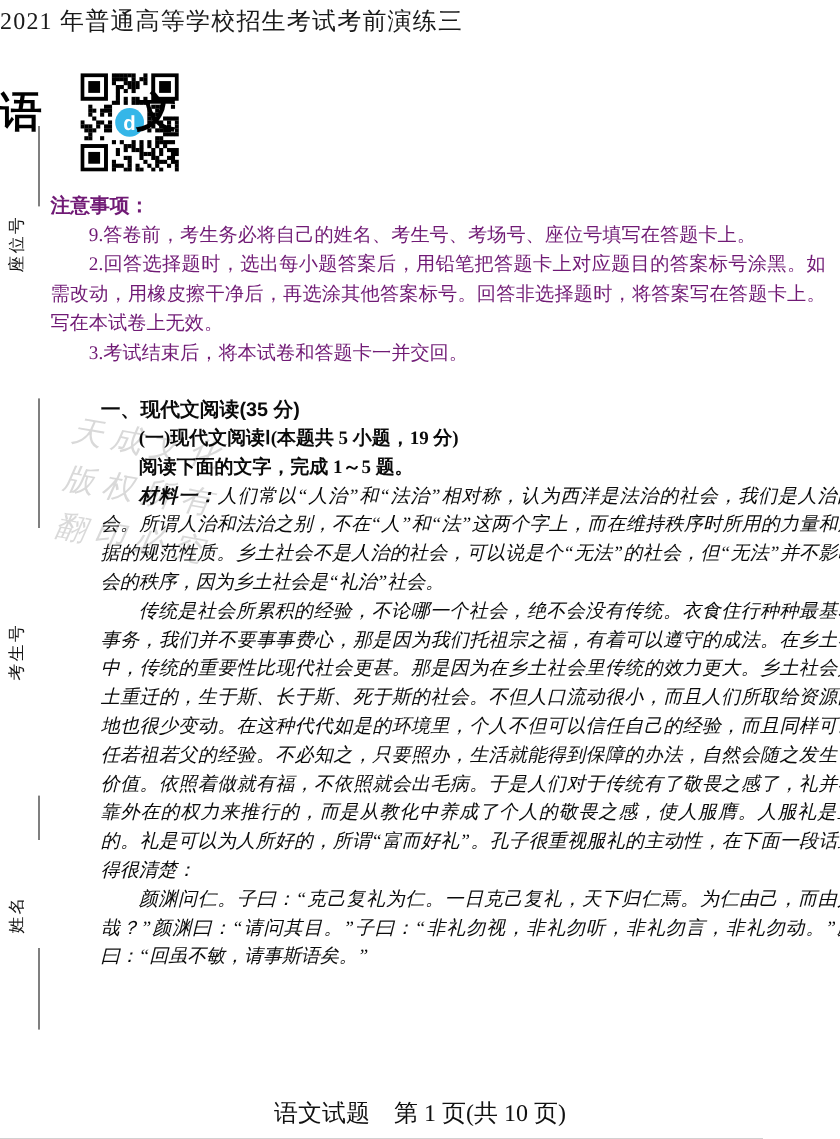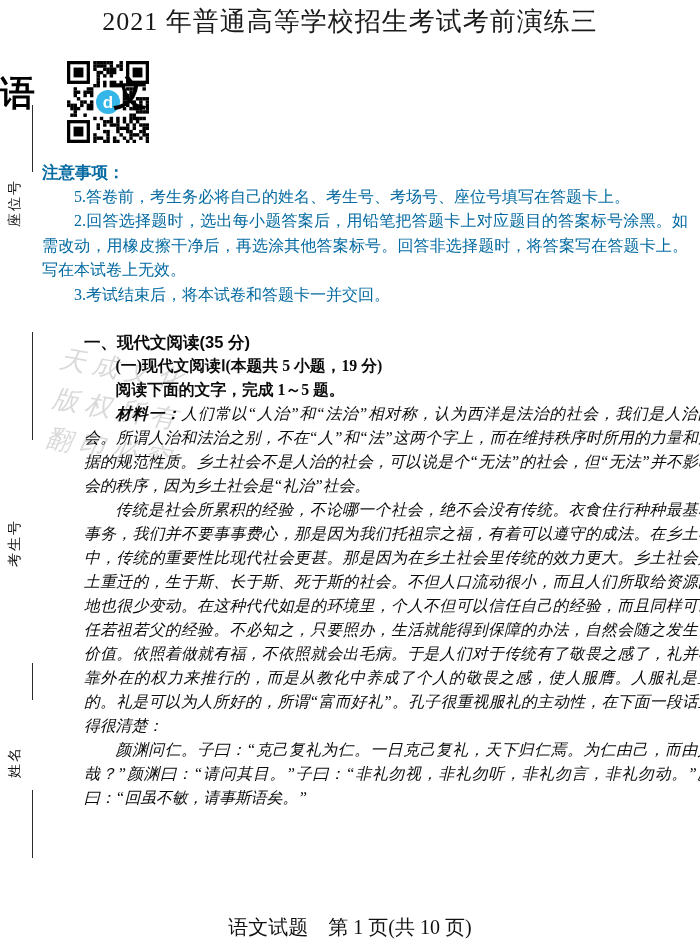--- a/index.html
+++ b/index.html
@@ -5,21 +5,21 @@
   html,body { margin:0; padding:0; background:#888; }
   .page {
     position:relative; width:700px; height:949px; margin:0 auto;
     background:#ffffff; color:#000;
     font-family:"Liberation Serif", serif;
     overflow:hidden;
   }
   
   .exam-title {
     position:absolute; top:4px; left:0; right:0;
-    text-align:center; font-size:26px; letter-spacing:1px;
+    text-align:left; font-size:20px; letter-spacing:1px;
     color:#1a1a1a; white-space:nowrap;
   }
   .subject {
     position:absolute; top:70px; left:0; right:0;
     text-align:left; font-weight:bold; font-size:35px; color:#000;
   }
   .subject .subject-char { display:inline-block; }
   .subject .subject-char + .subject-char { margin-left:78px; }
   .qr-wrap { position:absolute; left:67px; top:61px; width:82px; height:82px; }
   .qr-wrap svg { display:block; }
@@ -33,21 +33,21 @@
   
   .watermark {
     position:absolute; left:38px; top:350px; width:160px;
     transform:rotate(10deg); color:rgba(120,120,120,0.28);
     font-size:26px; letter-spacing:7px; line-height:40px;
     text-align:center; pointer-events:none; font-style:italic;
   }
   
   .notice {
     position:absolute; left:42px; width:646px; top:160px;
-    font-size:16px; line-height:24.5px; text-align:justify; color:#0369a1;
+    font-size:16px; line-height:24.5px; text-align:justify; color:#701a75;
   }
   .notice-heading { font-weight:bold; font-family:"Liberation Sans", sans-serif; font-size:16.5px; }
   .notice p { margin:0; text-indent:2em; }
   
   .main {
     position:absolute; left:42px; width:646px; top:330px;
     font-size:15.8px; line-height:24px; text-align:justify; color:#0a0a0a;margin-left:42px;
   }
   .sec-heading { font-weight:bold; font-family:"Liberation Sans", sans-serif; font-size:16.5px; }
   .sub-heading, .instruction { text-indent:2em;font-weight:bold; }
@@ -276,21 +276,21 @@
       </g>
     </svg>
   </div>
 
   <div class="subject">
     <span class="subject-char">语</span><span class="subject-char">文</span>
   </div>
 
   <div class="notice">
     <div class="notice-heading">注意事项：</div>
-    <p>5.答卷前，考生务必将自己的姓名、考生号、考场号、座位号填写在答题卡上。</p>
+    <p>9.答卷前，考生务必将自己的姓名、考生号、考场号、座位号填写在答题卡上。</p>
     <p>2.回答选择题时，选出每小题答案后，用铅笔把答题卡上对应题目的答案标号涂黑。如需改动，用橡皮擦干净后，再选涂其他答案标号。回答非选择题时，将答案写在答题卡上。写在本试卷上无效。</p>
     <p>3.考试结束后，将本试卷和答题卡一并交回。</p>
   </div>
 
   <div class="main">
     <div class="sec-heading">一、现代文阅读(35 分)</div>
     <p class="sub-heading">(一)现代文阅读Ⅰ(本题共 5 小题，19 分)</p>
     <p class="instruction">阅读下面的文字，完成 1～5 题。</p>
     <p class="para"><span class="material-label">材料一：</span><span>人们常以“人治”和“法治”相对称，认为西洋是法治的社会，我们是人治的社会。所谓人治和法治之别，不在“人”和“法”这两个字上，而在维持秩序时所用的力量和所根据的规范性质。乡土社会不是人治的社会，可以说是个“无法”的社会，但“无法”并不影响社会的秩序，因为乡土社会是“礼治”社会。</span></p>
     <p class="para">传统是社会所累积的经验，不论哪一个社会，绝不会没有传统。衣食住行种种最基本的事务，我们并不要事事费心，那是因为我们托祖宗之福，有着可以遵守的成法。在乡土社会中，传统的重要性比现代社会更甚。那是因为在乡土社会里传统的效力更大。乡土社会是安土重迁的，生于斯、长于斯、死于斯的社会。不但人口流动很小，而且人们所取给资源的土地也很少变动。在这种代代如是的环境里，个人不但可以信任自己的经验，而且同样可以信任若祖若父的经验。不必知之，只要照办，生活就能得到保障的办法，自然会随之发生一套价值。依照着做就有福，不依照就会出毛病。于是人们对于传统有了敬畏之感了，礼并不是靠外在的权力来推行的，而是从教化中养成了个人的敬畏之感，使人服膺。人服礼是主动的。礼是可以为人所好的，所谓“富而好礼”。孔子很重视服礼的主动性，在下面一段话里说得很清楚：</p>

